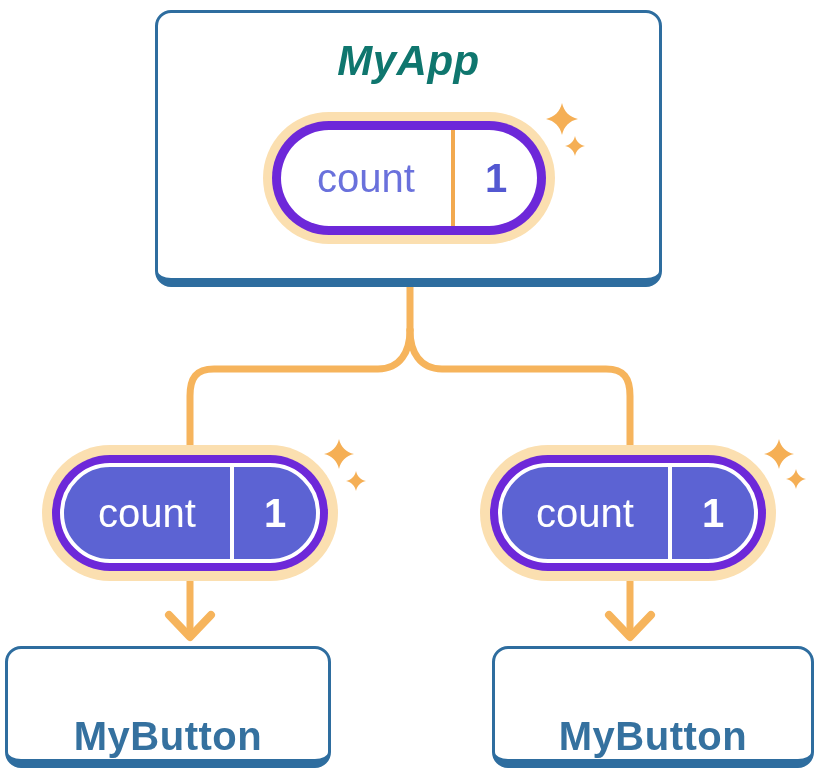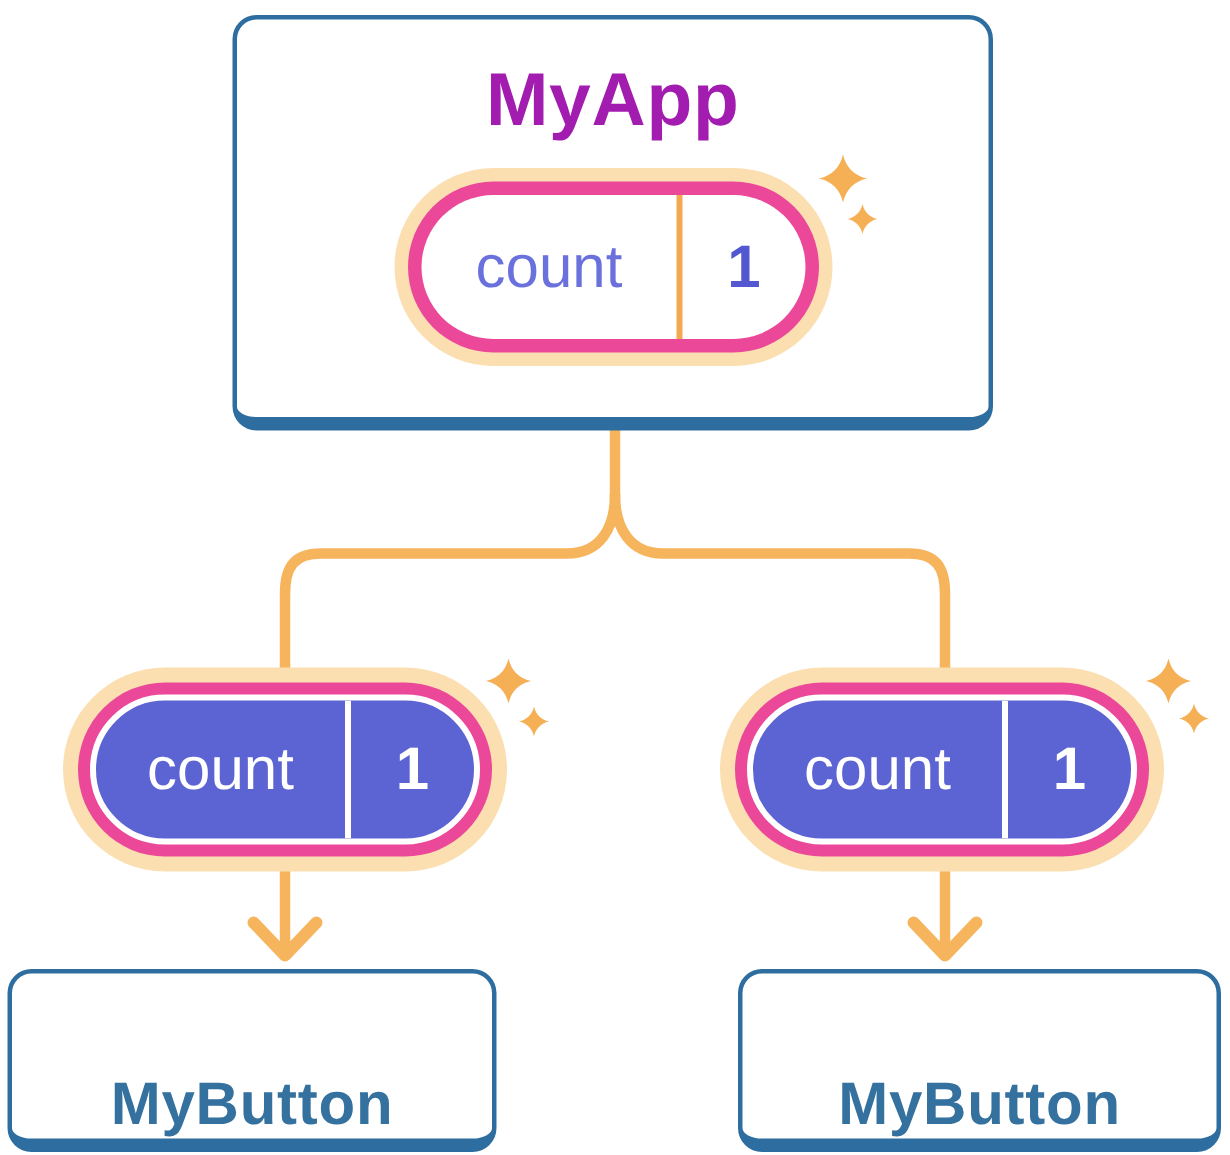--- a/index.html
+++ b/index.html
@@ -9,33 +9,33 @@
   }
   
   .card {
     position:absolute; background:#ffffff; box-sizing:border-box;
     border:3px solid #2E6D9F; border-bottom-width:9px; border-radius:16px;
     z-index:2;
   }
   .parent-card { left:155px; top:10px; width:507px; height:277px; }
   .card-title {
     position:absolute; left:0; right:0; top:24px; text-align:center;
-    font-size:50px; font-weight:bold; color:#a21caf; letter-spacing:0.5px;
+    font-size:42px; font-weight:bold; color:#0f766e; letter-spacing:0.5px;font-style:italic;
   }
   .child-card {
     top:646px; height:122px;
     display:flex; align-items:flex-end; justify-content:center;
   }
   .child-left  { left:5px;   width:326px; }
   .child-right { left:492px; width:322px; }
   .child-label { font-size:40px; font-weight:bold; color:#35719F; letter-spacing:0.5px; }
 
   
   .pill { position:absolute; border-radius:999px; background:#FBDFB0; z-index:3; }
-  .pill-ring { border-radius:999px; background:#ec4899; }
+  .pill-ring { border-radius:999px; background:#6d28d9; }
   .pill-body {
     border-radius:999px; display:flex; align-items:stretch;
     overflow:hidden; box-sizing:border-box;
   }
   .pill-key {
     flex:1; display:flex; align-items:center; justify-content:center;
     font-size:40px; font-weight:normal;
   }
   .pill-sep { width:4px; }
   .pill-value {

